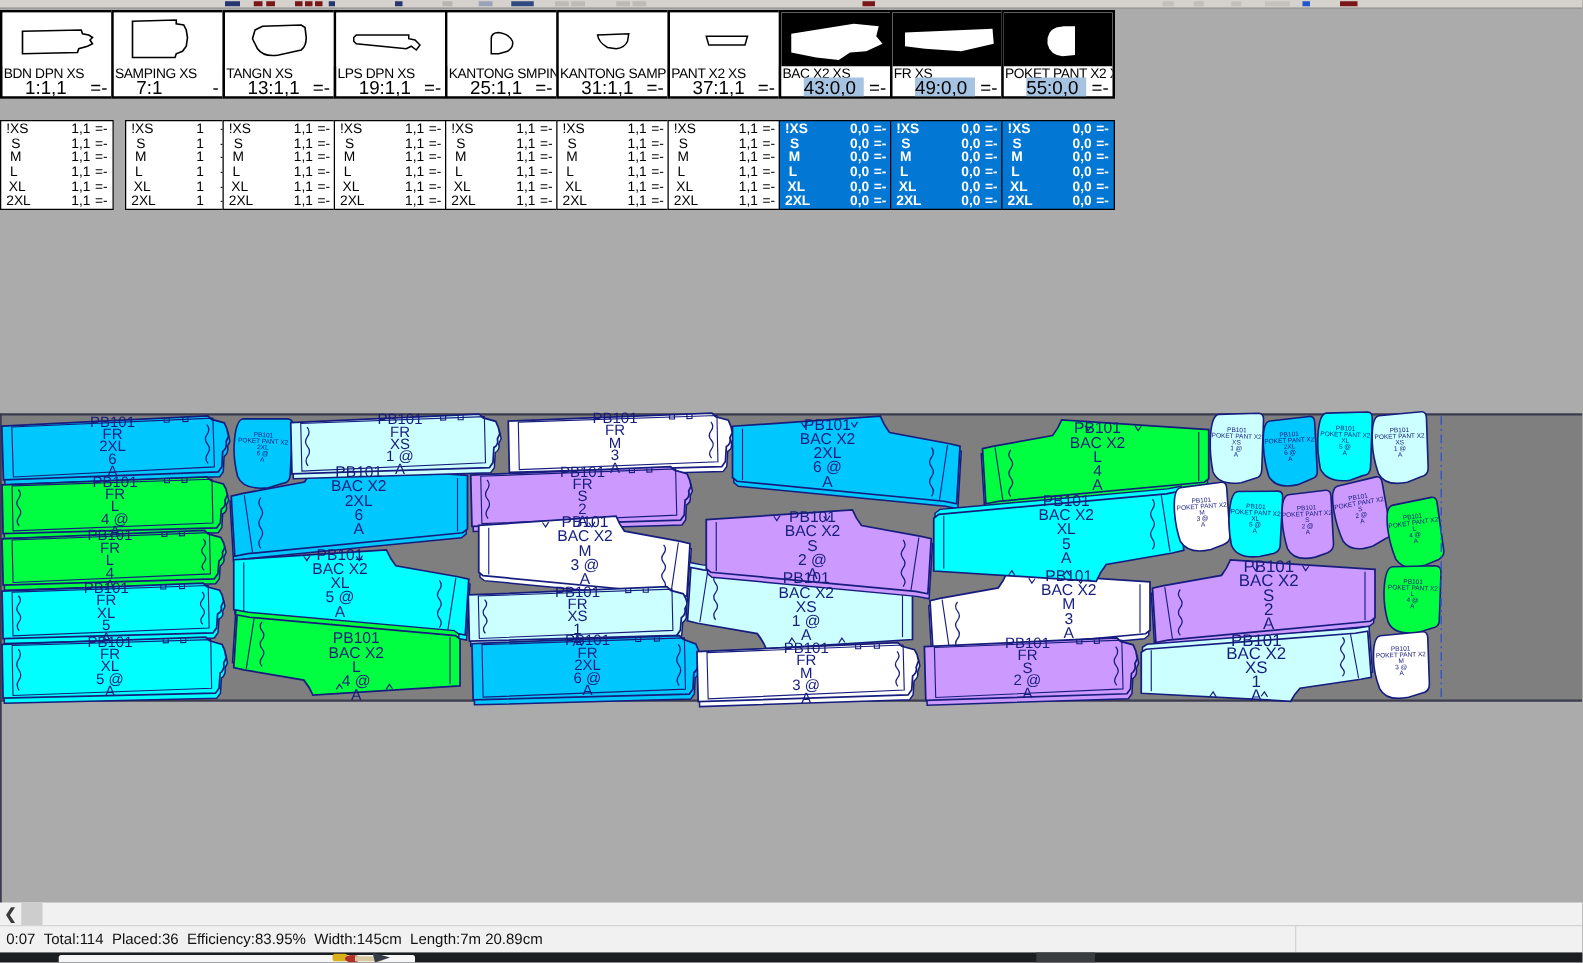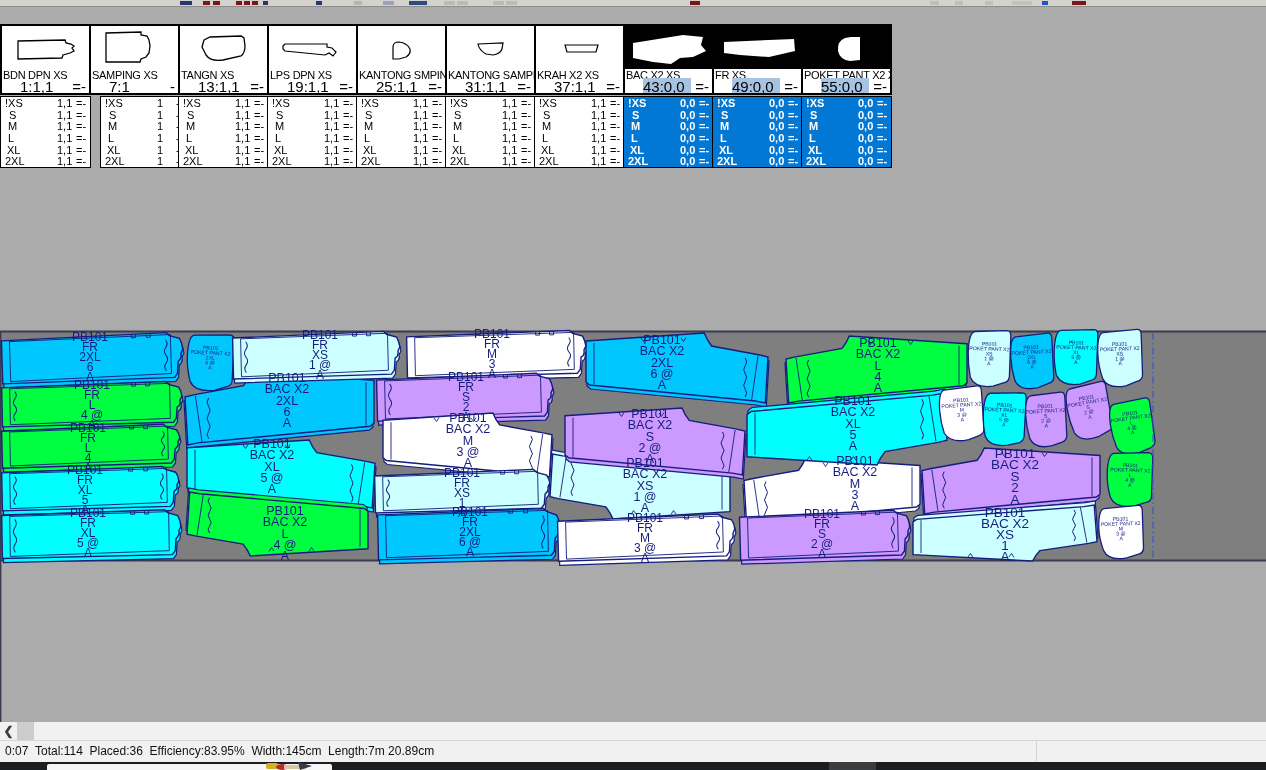--- a/index.html
+++ b/index.html
@@ -1,18 +1,18 @@
 <!DOCTYPE html>
 <html><head><meta charset="utf-8"><title>marker</title><style>
 * { margin:0; padding:0; box-sizing:border-box; }
 html,body { width:1266px; height:770px; overflow:hidden; }
 body { position:relative; background:#ababab; font-family:"Liberation Sans",sans-serif; }
 .abs { position:absolute; }
 #toolbar { position:absolute; left:0; top:0; width:1266px; height:7px; background:#d5d2cd; border-bottom:1px solid #8c8c8c; }
-.c1 { position:absolute; top:24px; height:71px; background:#fff; border:2px solid #000; overflow:hidden; }
+.c1 { position:absolute; top:8px; height:71px; background:#fff; border:2px solid #000; overflow:hidden; }
 .cname { font-size:11px; color:#000; line-height:12px; padding-left:1px; white-space:nowrap; margin-top:0px; letter-spacing:-0.3px; }
 .crat { font-size:15px; color:#000; line-height:12px; padding-left:18px; position:relative; white-space:nowrap; }
 .ceq { position:absolute; right:3px; }
 .hlr { background:#a6c3e2; padding-right:6px; }
 .c2 { position:absolute; top:96px; height:72px; background:#fff; border:1px solid #000; overflow:hidden; font-size:11px; padding-top:1px; }
 .c2b { background:#0277d4; color:#fff;font-weight:bold; }
 .r { height:11.7px; line-height:11.7px; white-space:nowrap; position:relative; padding-left:4px; }
 .rl { display:inline-block; width:24px; }
 .rv { display:inline-block; width:19px;margin-left:28px; }
 .re { }
@@ -89,21 +89,21 @@
     <svg width="87" height="43" style="display:block;background:#fff">
       <path d="M 31,18 L 56,17 L 55,23 Q 53,28 46,29 L 39,28 Q 32,24 31,18 Z" fill="none" stroke="#000" stroke-width="1.2"></path>
     </svg>
     <div class="cname">KANTONG SAMPING</div>
     <div class="crat">31:1,1<span class="ceq">=-</span></div>
   </div>
 <div class="c1" style="left:534px;width:91px">
     <svg width="87" height="43" style="display:block;background:#fff">
       <path d="M 29,19 L 62,19 L 60,26 L 31,26 Z" fill="none" stroke="#000" stroke-width="1.2"></path>
     </svg>
-    <div class="cname">KRAH X2 XS</div>
+    <div class="cname">PANT X2 XS</div>
     <div class="crat">37:1,1<span class="ceq">=-</span></div>
   </div>
 <div class="c1" style="left:623px;width:91px">
     <svg width="87" height="43" style="display:block;background:#000">
       <path d="M 8,17 L 58,9 L 78,11 L 76,19 L 81,25 L 68,31 L 55,32 L 46,38 L 28,36 L 8,32 Z" fill="#fff"></path>
     </svg>
     <div class="cname">BAC X2 XS</div>
     <div class="crat"><span class="hlr">43:0,0</span><span class="ceq">=-</span></div>
   </div>
 <div class="c1" style="left:712px;width:91px">

